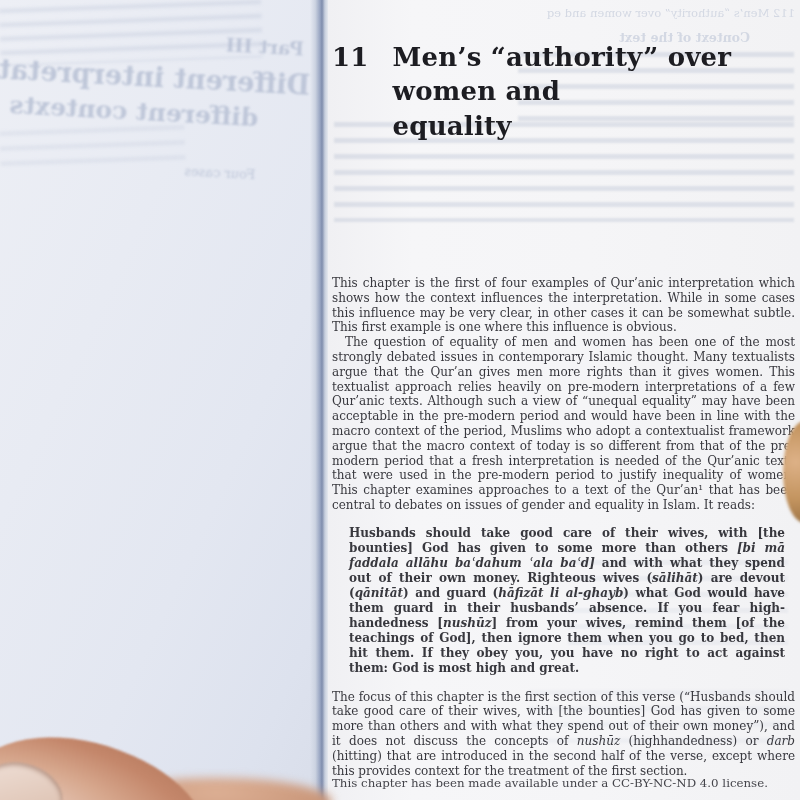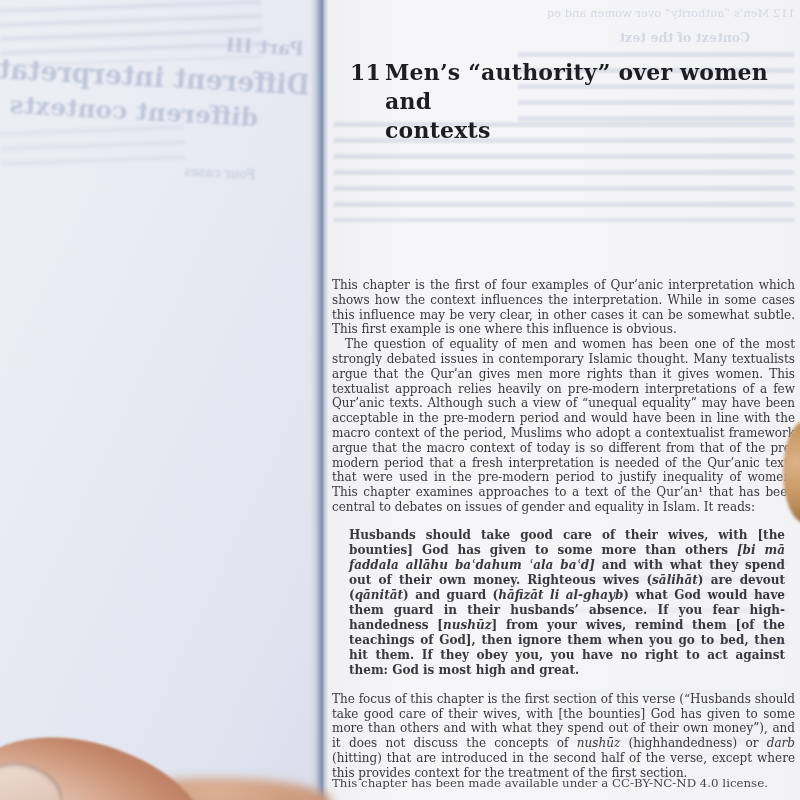--- a/index.html
+++ b/index.html
@@ -34,21 +34,21 @@
   .r-run{position:absolute;left:5px;top:6px;font-size:11.5px;white-space:nowrap;}
   .r-sec{position:absolute;left:50px;top:30px;font-size:12.5px;font-weight:bold;white-space:nowrap;}
   .ghost-bar{position:absolute;background:repeating-linear-gradient(to bottom,rgba(175,185,206,.32) 0 5px,transparent 5px 16px);filter:blur(1.2px);}
   .r-bars1{left:190px;top:52px;width:276px;height:70px;}
   .r-bars2{left:6px;top:122px;width:460px;height:100px;}
   .r-bars3{left:240px;top:560px;width:220px;height:86px;opacity:.4;}
   .r-bars4{left:200px;top:690px;width:262px;height:66px;opacity:.32;}
 
   
   .article{position:absolute;left:4px;top:40px;width:463px;color:#38383e;}
-  h1.chapter-title{display:flex;gap:4px;margin:18px;font-size:22px;line-height:1.32;
+  h1.chapter-title{display:flex;gap:24px;margin:0;font-size:26px;line-height:1.32;
     font-weight:bold;color:#1d1d22;letter-spacing:.2px;}
   .bodytext{margin-top:133px;font-size:12px;line-height:14.8px;text-align:justify;}
   .bodytext p{margin:0;}
   .bodytext p.ind{text-indent:13px;}
   blockquote.quran{margin:13px 10px 0 17px;padding:0;font-size:12px;line-height:15px;text-align:justify;font-weight:bold;}
   .attrib{display:block;text-align:right;margin-top:1px;}
   p.closing{margin-top:14px !important;}
   .footer{position:absolute;left:0;top:730px;font-size:11.8px;color:#45454b;line-height:13px;}
   .footer .license{margin-top:7px;}
 
@@ -100,21 +100,21 @@
       <div class="ghost-bar r-bars2"></div>
       <div class="ghost-bar r-bars3"></div>
       <div class="ghost-bar r-bars4"></div>
     </div>
 
     <div class="article">
       <h1 class="chapter-title">
         <span class="chnum">11</span>
         <span class="chtitle">
           <span>Men’s “authority” over women and</span><br>
-          <span>contexts</span>
+          <span>equality</span>
         </span>
       </h1>
 
       <div class="bodytext">
         <p class="p">This chapter is the first of four examples of Qur’anic interpretation which shows how the context influences the interpretation. While in some cases this influence may be very clear, in other cases it can be somewhat subtle. This first example is one where this influence is obvious.</p>
         <p class="p ind">The question of equality of men and women has been one of the most strongly debated issues in contemporary Islamic thought. Many textualists argue that the Qur’an gives men more rights than it gives women. This textualist approach relies heavily on pre-modern interpretations of a few Qur’anic texts. Although such a view of “unequal equality” may have been acceptable in the pre-modern period and would have been in line with the macro context of the period, Muslims who adopt a contextualist framework argue that the macro context of today is so different from that of the pre-modern period that a fresh interpretation is needed of the Qur’anic texts that were used in the pre-modern period to justify inequality of women. This chapter examines approaches to a text of the Qur’an¹ that has been central to debates on issues of gender and equality in Islam. It reads:</p>
         <blockquote class="quran">
           <span>Husbands should take good care of their wives, with [the bounties] God has given to some more than others <i>[bi mā faddala allāhu baʿdahum ʿala baʿd]</i> and with what they spend out of their own money. Righteous wives (<i>sālihāt</i>) are devout (<i>qānitāt</i>) and guard (<i>hāfizāt li al-ghayb</i>) what God would have them guard in their husbands’ absence. If you fear high-handedness [<i>nushūz</i>] from your wives, remind them [of the teachings of God], then ignore them when you go to bed, then hit them. If they obey you, you have no right to act against them: God is most high and great.</span>
         </blockquote>
         <p class="p closing">The focus of this chapter is the first section of this verse (“Husbands should take good care of their wives, with [the bounties] God has given to some more than others and with what they spend out of their own money”), and it does not discuss the concepts of <i>nushūz</i> (highhandedness) or <i>darb</i> (hitting) that are introduced in the second half of the verse, except where this provides context for the treatment of the first section.</p>

